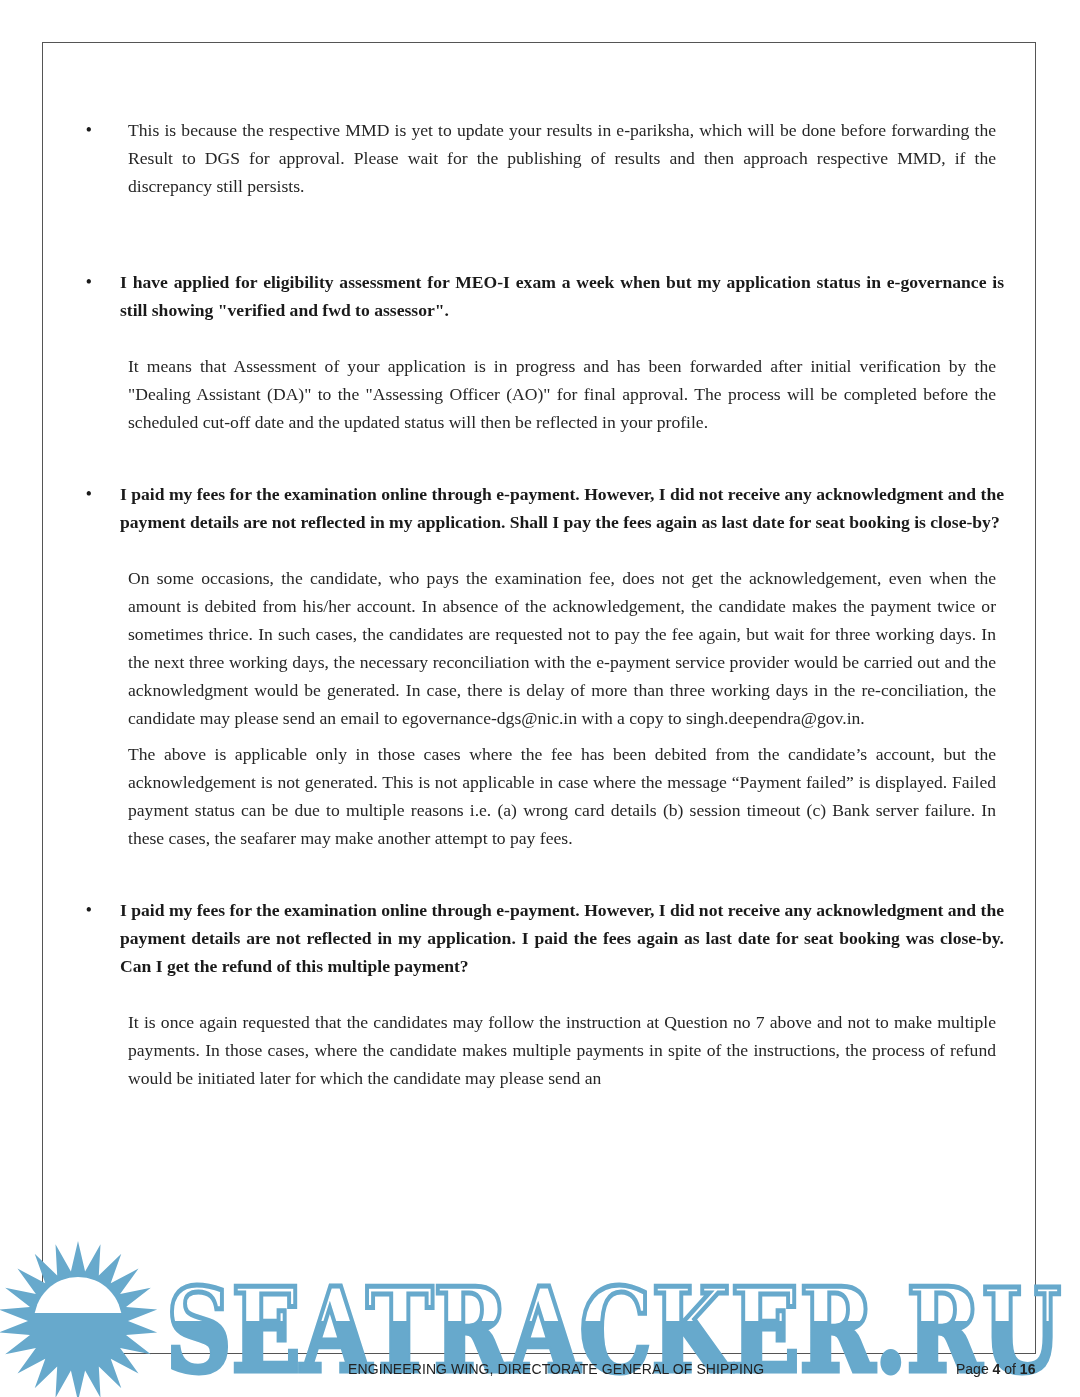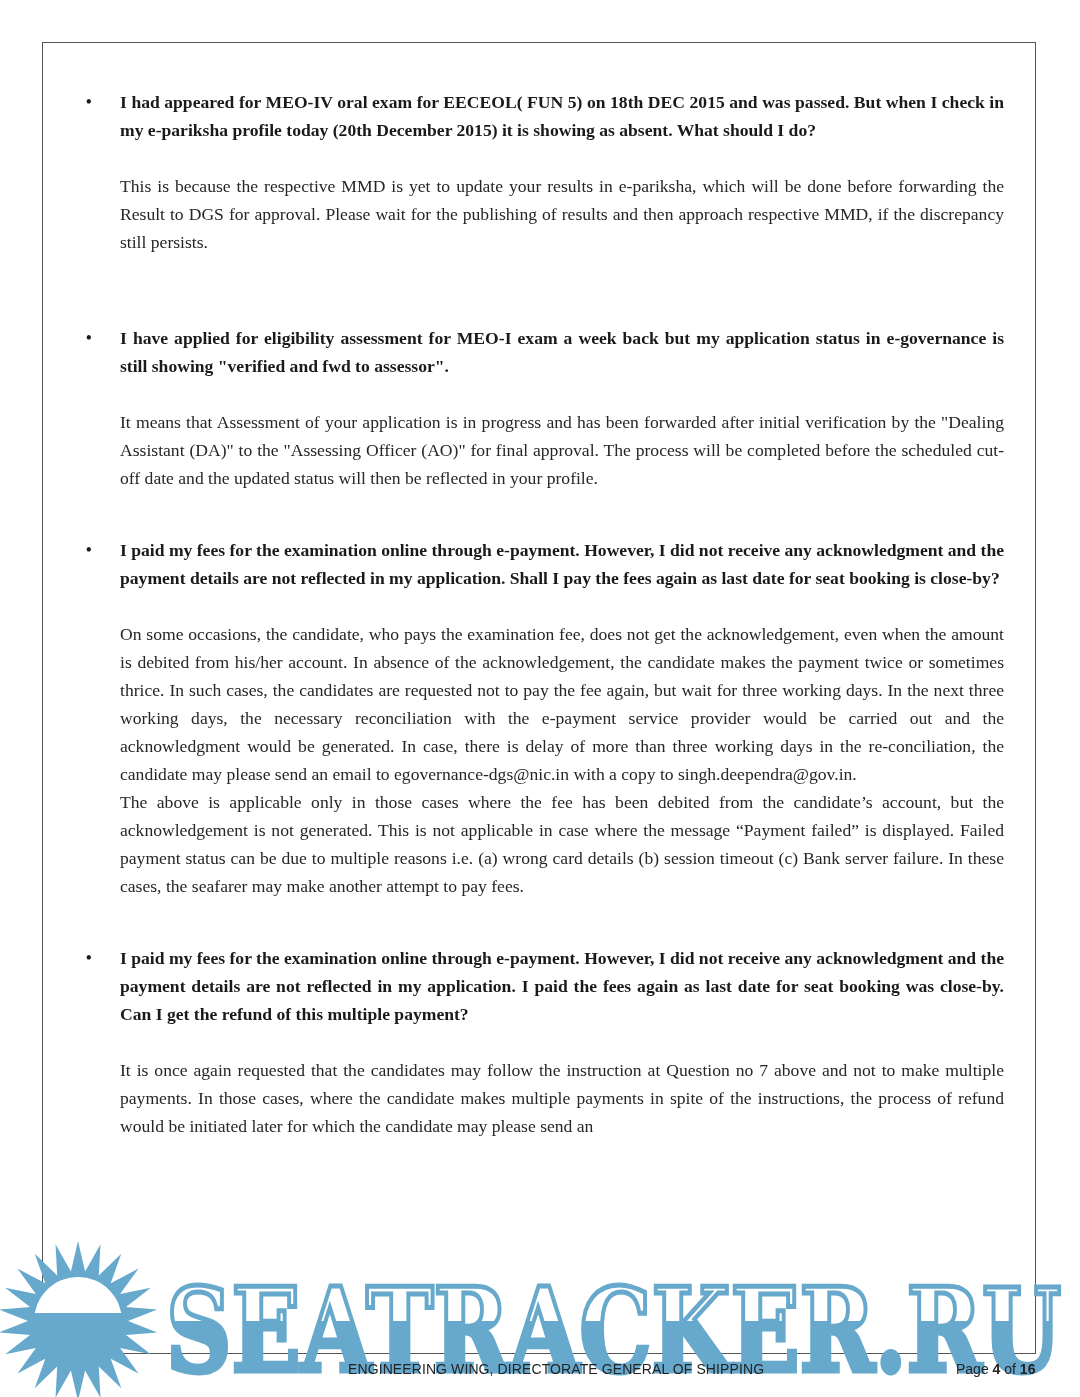--- a/index.html
+++ b/index.html
@@ -15,50 +15,49 @@
     .faq { margin: 0; }
     .question {
       position: relative; padding-left: 40px; font-weight: bold; font-size: 17.6px;
       line-height: 28px; text-align: justify; margin: 0;
     }
     .bullet {
       position: absolute; left: 6px; top: 0; font-size: 16px; font-weight: bold;
     }
     .answer {
       padding-left: 40px; font-size: 17.6px; line-height: 28px; text-align: justify;
-      color: #262626; margin: 0;
+      color: #262626; margin: 8px;
     }
     .footer {
       position: absolute; top: 1356px; left: 0; width: 1080px; height: 24px;
       font-family: "Liberation Sans", sans-serif; font-size: 14px; color: #222;
     }
     .footer-left { position: absolute; left: 348px; top: 5px; letter-spacing: 0.1px; }
     .footer-right { position: absolute; left: 916px; top: 5px; margin-left: 40px; }
     .footer-right b { font-weight: bold; }
     .watermark { position: absolute; left: 0; top: 1225px; width: 1080px; height: 172px; pointer-events: none; }
   </style>
 </head>
 <body>
 
 <div class="page-border"></div>
 
 <div class="content">
 
   <div class="faq" style="margin-top:0;">
     <p class="question">
       <span class="bullet">•</span>
-      <span>I had appeared for MEO-IV oral exam for EECEOL( FUN 5) on 18th DEC 2015 and was passed. But when I check in my e-pariksha profile today (20th December 2015) it is showing as absent. What should I do?</span>
     </p>
     <p class="answer" style="margin-top:28px;">This is because the respective MMD is yet to update your results in e-pariksha, which will be done before forwarding the Result to DGS for approval. Please wait for the publishing of results and then approach respective MMD, if the discrepancy still persists.</p>
   </div>
 
   <div class="faq" style="margin-top:68px;">
     <p class="question">
       <span class="bullet">•</span>
-      <span>I have applied for eligibility assessment for MEO-I exam a week back but my application status in e-governance is still showing "verified and fwd to assessor".</span>
+      <span>I have applied for eligibility assessment for MEO-I exam a week when but my application status in e-governance is still showing "verified and fwd to assessor".</span>
     </p>
     <p class="answer" style="margin-top:28px;">It means that Assessment of your application is in progress and has been forwarded after initial verification by the "Dealing Assistant (DA)" to the "Assessing Officer (AO)" for final approval. The process will be completed before the scheduled cut-off date and the updated status will then be reflected in your profile.</p>
   </div>
 
   <div class="faq" style="margin-top:44px;">
     <p class="question">
       <span class="bullet">•</span>
       <span>I paid my fees for the examination online through e-payment. However, I did not receive any acknowledgment and the payment details are not reflected in my application. Shall I pay the fees again as last date for seat booking is close-by?</span>
     </p>
     <p class="answer" style="margin-top:28px;">On some occasions, the candidate, who pays the examination fee, does not get the acknowledgement, even when the amount is debited from his/her account. In absence of the acknowledgement, the candidate makes the payment twice or sometimes thrice. In such cases, the candidates are requested not to pay the fee again, but wait for three working days. In the next three working days, the necessary reconciliation with the e-payment service provider would be carried out and the acknowledgment would be generated. In case, there is delay of more than three working days in the re-conciliation, the candidate may please send an email to egovernance-dgs@nic.in with a copy to singh.deependra@gov.in.</p>

